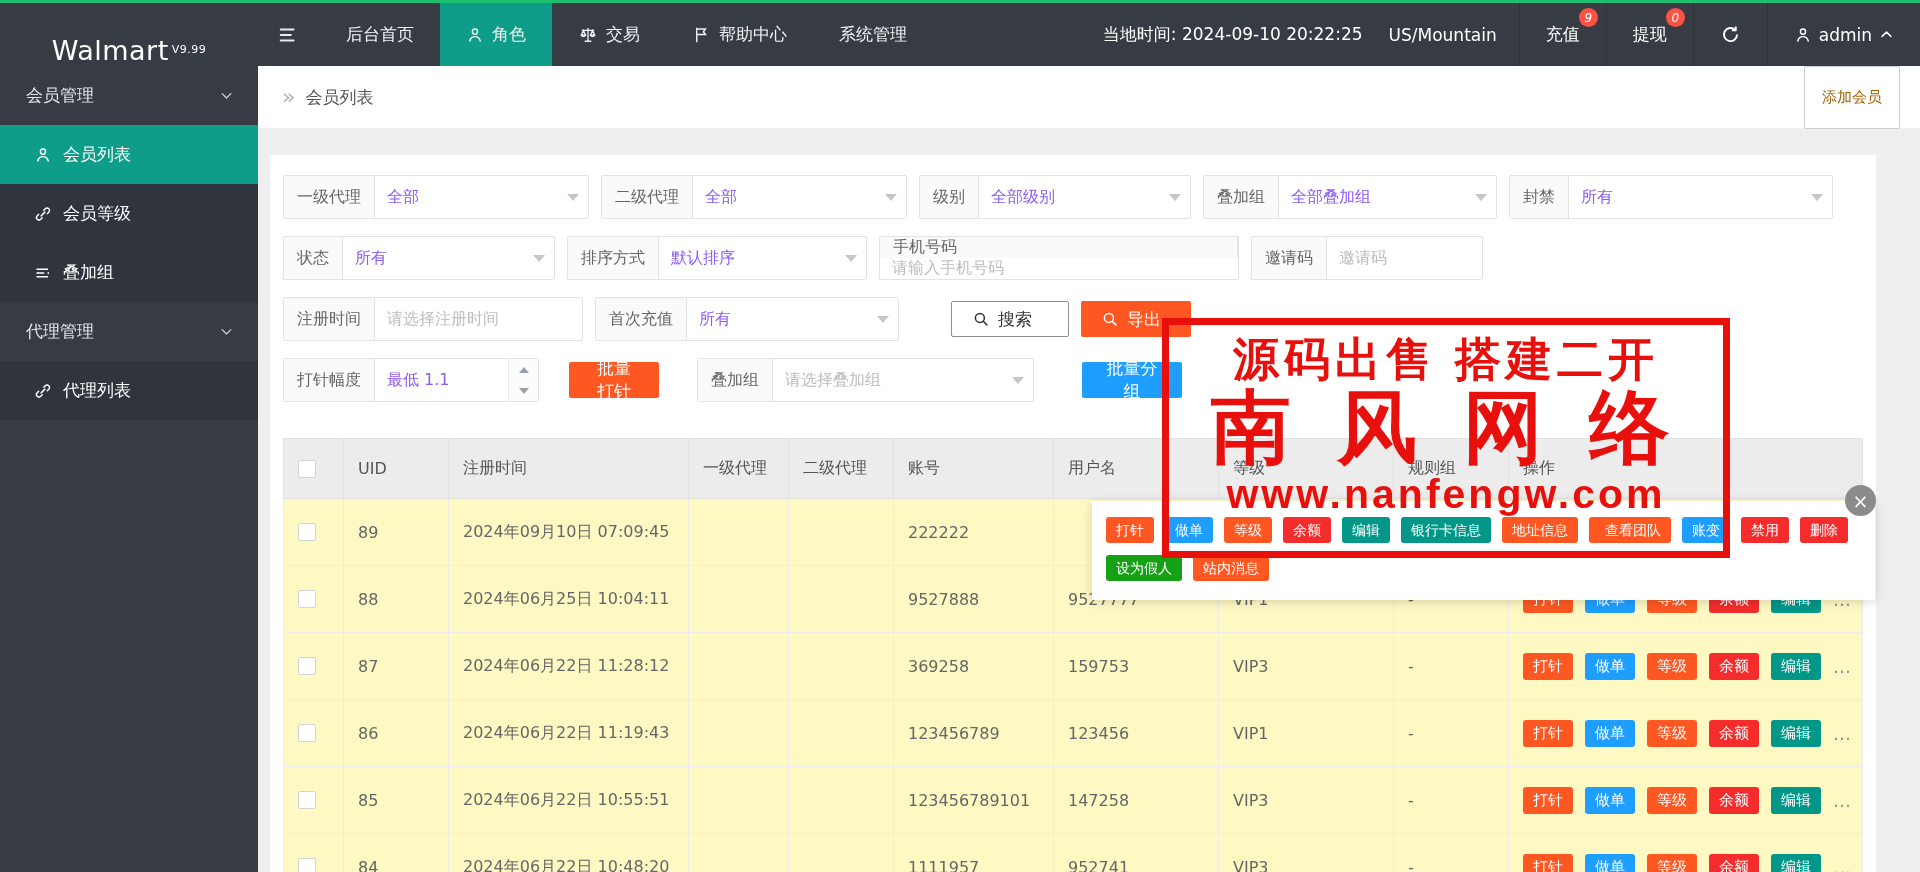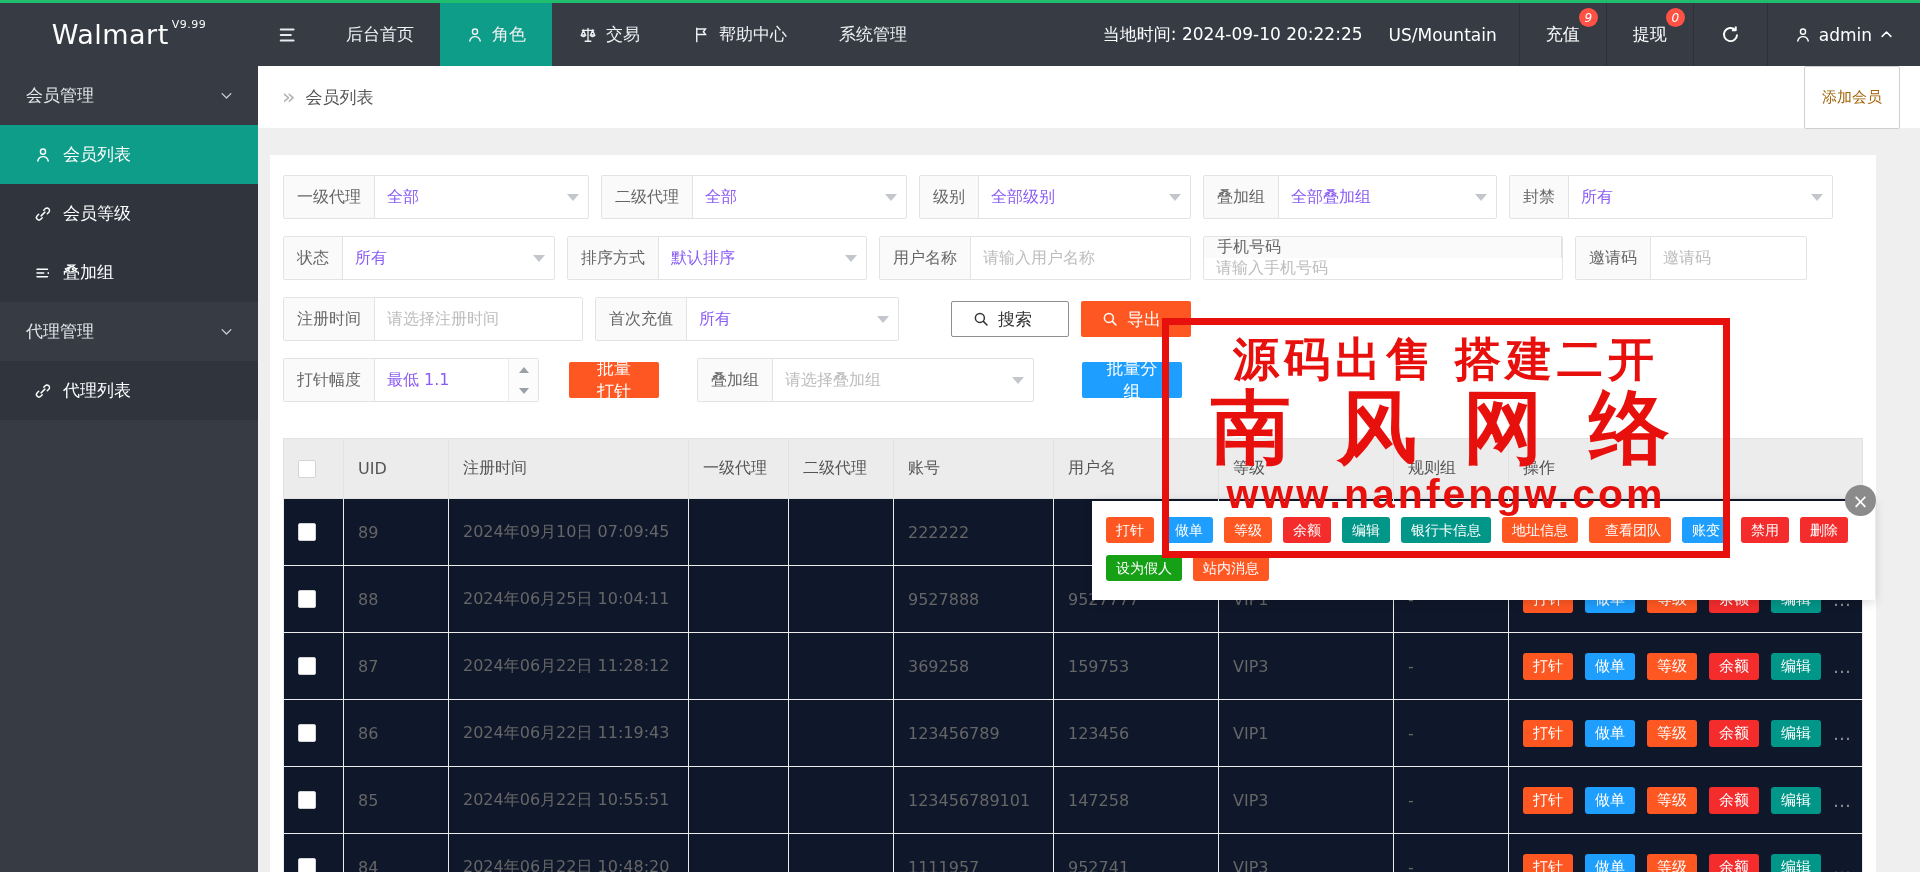--- a/index.html
+++ b/index.html
@@ -3,21 +3,21 @@
 <meta charset="utf-8">
 <style>
   * { box-sizing: border-box; }
   html,body { margin:0; padding:0; width:1920px; height:872px; overflow:hidden;
     font-family:"DejaVu Sans","Liberation Sans",sans-serif; background:#efefef; position:relative; }
 
   
   .topline { position:absolute; left:0; top:0; width:100%; height:3px; background:#1fbe6e; z-index:50; }
   .header { position:absolute; left:0; top:3px; width:100%; height:63px; background:#363b44; color:#fff;
     display:flex; align-items:stretch; z-index:20; }
-  .logo { width:258px; display:flex; align-items:center; justify-content:center; font-size:27px; color:#fdfdfd; letter-spacing:.5px; }
+  .logo { width:258px; display:flex; align-items:flex-end; justify-content:center; font-size:27px; color:#fdfdfd; letter-spacing:.5px; }
   .logo sup { font-size:11px; margin-left:3px; top:-10px; position:relative; }
   .hamburger { width:62px; display:flex; align-items:center; justify-content:center; cursor:pointer; }
   .topnav { display:flex; align-items:stretch; }
   .nav-item { display:flex; align-items:center; gap:8px; padding:0 26px; font-size:17px; color:#f1f2f4; cursor:pointer; }
   .nav-item.active { background:#0e9d89; }
   .header-right { margin-left:auto; display:flex; align-items:stretch; }
   .time-block { display:flex; align-items:center; gap:26px; padding:0 22px; font-size:17px; }
   .hbtn { position:relative; display:flex; align-items:center; gap:7px; padding:0 26px; font-size:17px;
     border-left:1px solid rgba(0,0,0,.18); cursor:pointer; }
   .badge { position:absolute; top:5px; right:8px; background:#ff5144; color:#fff; font-size:12px;
@@ -60,21 +60,21 @@
     padding:0 20px; cursor:pointer; border:none; font-family:inherit; flex:none; }
   .fbtn.plain { background:#fff; border:1px solid #8f8f8f; color:#333; }
   .fbtn.orange { background:#ff5722; color:#fff; }
   .fbtn.blue { background:#1e9fff; color:#fff; }
 
   
   table.grid { border-collapse:collapse; width:1579px; margin-top:36px; table-layout:fixed; }
   table.grid th, table.grid td { border:1px solid #ececec; font-weight:normal; text-align:left;
     padding:0 14px; font-size:16px; overflow:hidden; white-space:nowrap; }
   table.grid th { background:#ececec; color:#555; height:60px; border-color:#e2e2e2; }
-  table.grid td { color:#666; height:67px; background:#0f172a; }
+  table.grid td { color:#666; height:67px; background:#fef9c3; }
   .cb { width:18px; height:18px; border:1px solid #d4d4d4; border-radius:2px; background:#fff; cursor:pointer; }
   .acts { display:flex; gap:12px; align-items:center; }
   .btn-sm { color:#fff; font-size:15px; padding:6px 10px; border-radius:3px; border:none; cursor:pointer;
     font-family:inherit; white-space:nowrap; line-height:1; }
   .c-orange { background:#ff5722; } .c-blue { background:#1e9fff; } .c-red { background:#f42c2c; }
   .c-teal { background:#009688; } .c-green { background:#16a016; }
   .more-dots { color:#8f8f8f; font-size:18px; letter-spacing:2px; }
 
   
   .popup { position:absolute; left:1092px; top:501px; width:783px; height:99px; background:#fff;
@@ -291,24 +291,20 @@
               <i></i>
             </span>
           </div>
           <div class="fctl" style="width: 300px;">
             <span class="lbl">排序方式</span>
             <span class="val">默认排序</span>
             <span class="caret">
               <i></i>
             </span>
           </div>
-          <div class="fctl" style="width: 312px;">
-            <span class="lbl">用户名称</span>
-            <span class="val placeholder">请输入用户名称</span>
-          </div>
           <div class="fctl" style="width: 360px; flex-direction: column;">
             <span class="lbl">手机号码</span>
             <span class="val placeholder">请输入手机号码</span>
           </div>
           <div class="fctl" style="width: 232px;">
             <span class="lbl">邀请码</span>
             <span class="val placeholder">邀请码</span>
           </div>
         </div>
         <div class="frow">

